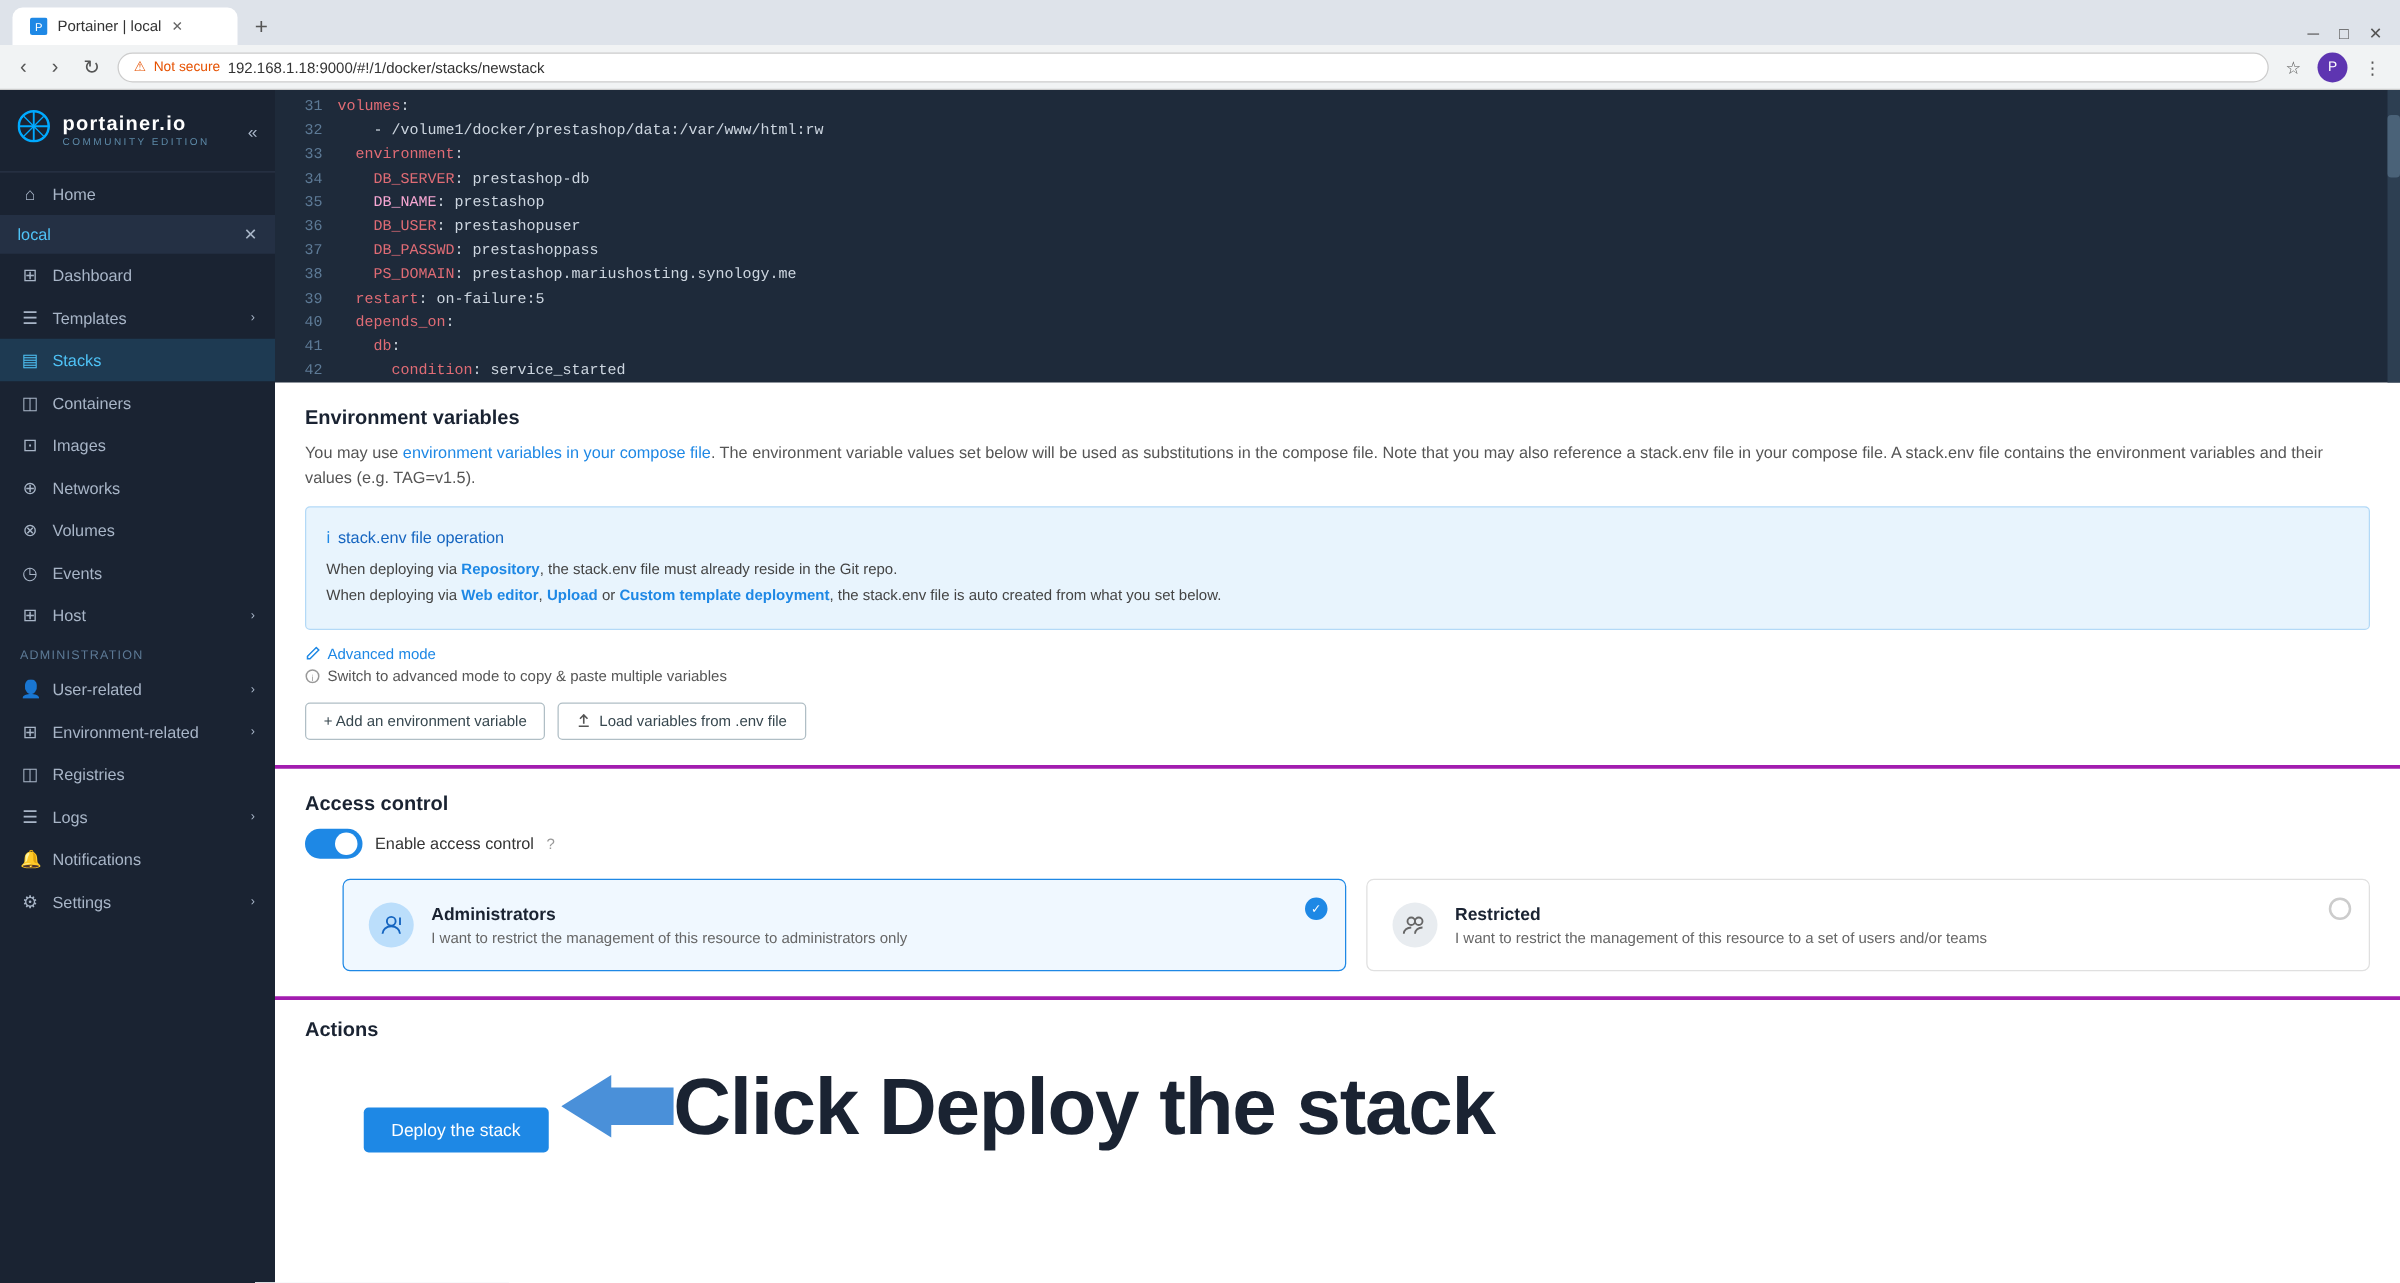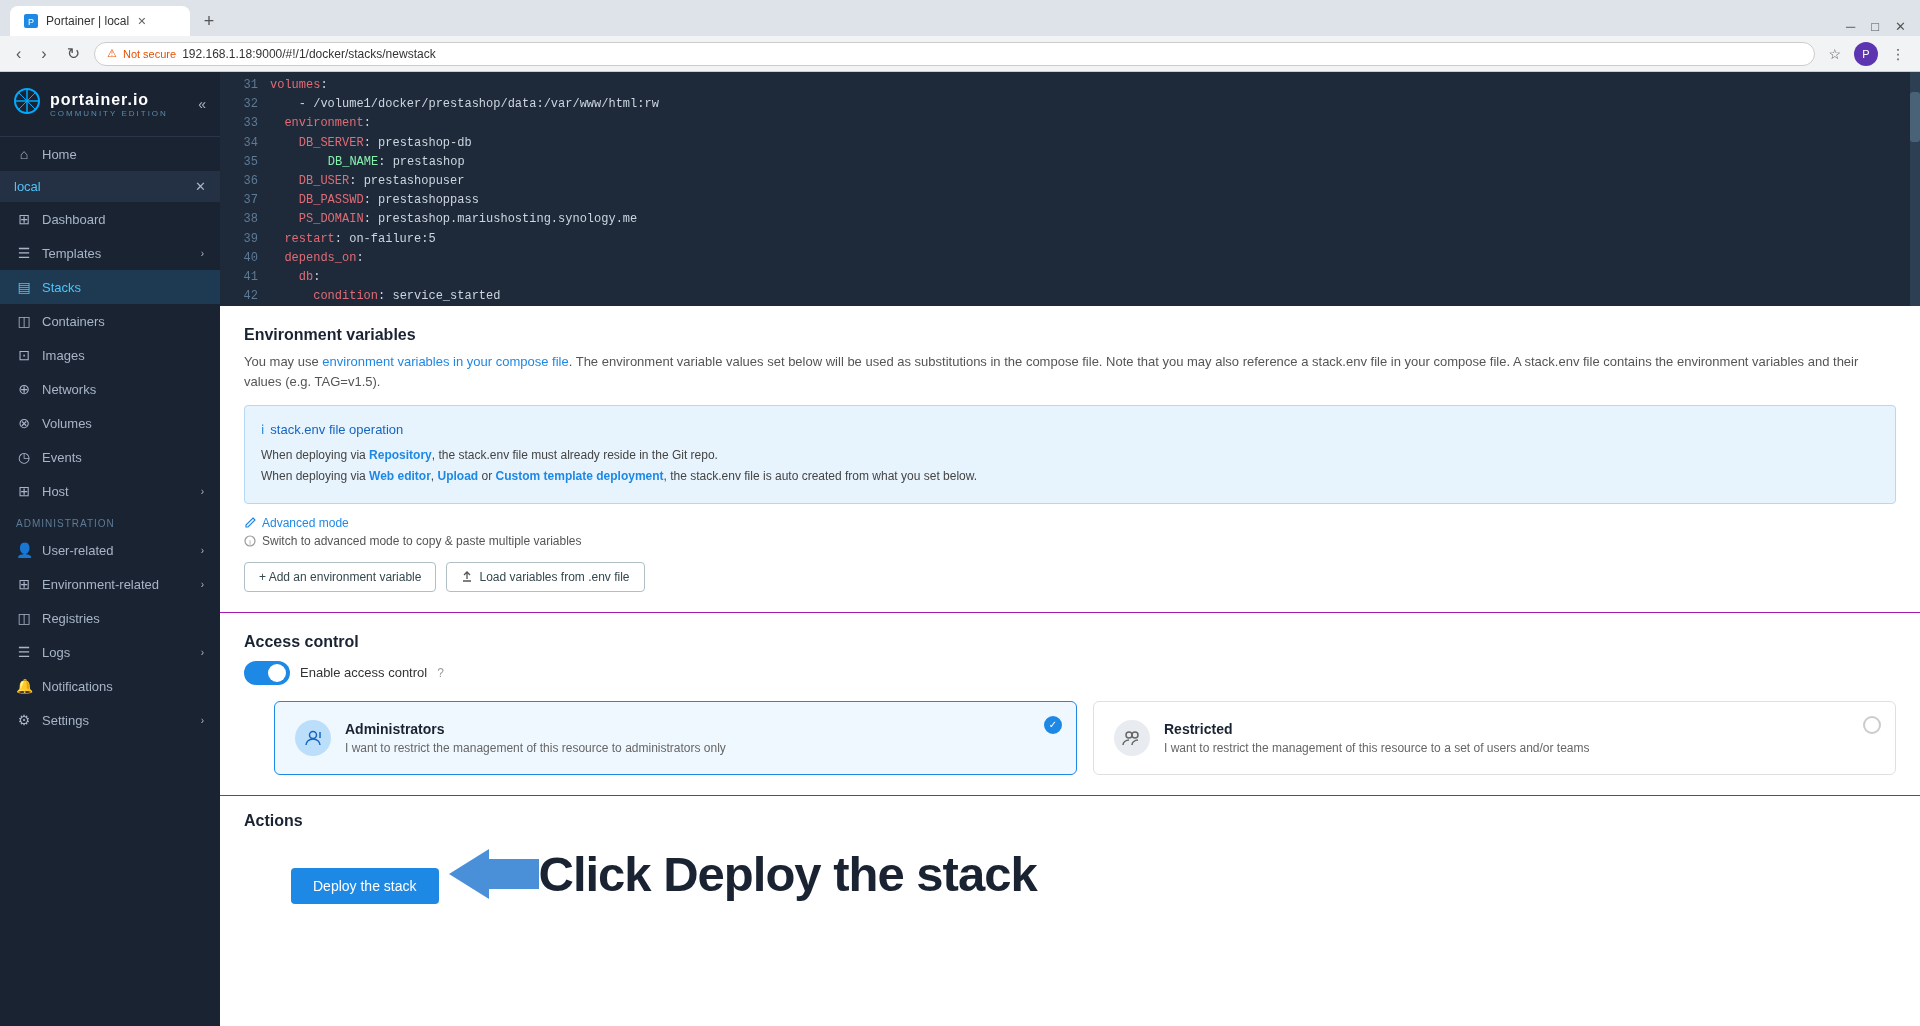--- a/index.html
+++ b/index.html
@@ -42,21 +42,21 @@
     
     .code-area { background: #1e2a3a; color: #cdd6e0; font-family: 'Courier New', monospace; font-size: 12px; padding: 0; }
     .code-line { display: flex; align-items: flex-start; line-height: 1.6; }
     .line-num { width: 40px; color: #5d7a96; text-align: right; padding-right: 12px; flex-shrink: 0; user-select: none; }
     .line-content { flex: 1; }
 
     
     .code-wrapper { position: relative; }
 
     
-    .content-section { padding: 20px 24px; border-bottom: 1px solid #a21caf; }
+    .content-section { padding: 20px 24px; border-bottom: 3px solid #a21caf; }
     .section-title { font-size: 16px; font-weight: 600; color: #1a2332; margin-bottom: 8px; }
     .section-desc { font-size: 13px; color: #555; line-height: 1.5; }
     .section-desc a { color: #1e88e5; text-decoration: none; }
 
     
     .info-box { border: 1px solid #b3d9f7; background: #e8f4fd; border-radius: 4px; padding: 14px 16px; margin-top: 14px; }
     .info-box-title { color: #1565c0; font-size: 13px; font-weight: 500; margin-bottom: 8px; display: flex; align-items: center; gap: 6px; }
     .info-box-title .info-icon { color: #1e88e5; }
     .info-box p { font-size: 12px; color: #444; line-height: 1.6; margin: 2px 0; }
     .info-box p a { color: #1e88e5; text-decoration: none; font-weight: 600; }
@@ -251,21 +251,21 @@
         <div class="code-line">
           <span class="line-num">33</span>
           <span class="line-content"><span style="color:#e06c75;">&nbsp;&nbsp;environment</span><span style="color:#cdd6e0;">:</span></span>
         </div>
         <div class="code-line">
           <span class="line-num">34</span>
           <span class="line-content"><span style="color:#cdd6e0;">&nbsp;&nbsp;&nbsp;&nbsp;</span><span style="color:#e06c75;">DB_SERVER</span><span style="color:#cdd6e0;">: prestashop-db</span></span>
         </div>
         <div class="code-line">
           <span class="line-num">35</span>
-          <span class="line-content"><span style="color:#cdd6e0;">&nbsp;&nbsp;&nbsp;&nbsp;</span><span style="color:#86efac;margin-left:29px;">DB_NAME</span><span style="color:#cdd6e0;">: prestashop</span></span>
+          <span class="line-content"><span style="color:#cdd6e0;">&nbsp;&nbsp;&nbsp;&nbsp;</span><span style="color:#f9a8d4;">DB_NAME</span><span style="color:#cdd6e0;">: prestashop</span></span>
         </div>
         <div class="code-line">
           <span class="line-num">36</span>
           <span class="line-content"><span style="color:#cdd6e0;">&nbsp;&nbsp;&nbsp;&nbsp;</span><span style="color:#e06c75;">DB_USER</span><span style="color:#cdd6e0;">: prestashopuser</span></span>
         </div>
         <div class="code-line">
           <span class="line-num">37</span>
           <span class="line-content"><span style="color:#cdd6e0;">&nbsp;&nbsp;&nbsp;&nbsp;</span><span style="color:#e06c75;">DB_PASSWD</span><span style="color:#cdd6e0;">: prestashoppass</span></span>
         </div>
         <div class="code-line">
@@ -387,19 +387,19 @@
     <div style="padding: 16px 24px 30px;">
       <h3 class="actions-label">Actions</h3>
       <div class="actions-row">
         <button class="btn-primary" style="background:#1e88e5; color:white; font-size:14px; padding:10px 22px; border-radius:4px; border:none; cursor:pointer; font-weight:500;">Deploy the stack</button>
 
         <div style="display:flex; align-items:center; margin-left:10px;">
 
           <svg width="90" height="60" viewBox="0 0 90 60">
             <polygon points="90,15 40,15 40,5 0,30 40,55 40,45 90,45" fill="#4a90d9"></polygon>
           </svg>
-          <span style="font-size:49px; font-weight:700; color:#1a2332; letter-spacing:-1px; white-space:nowrap;">Click Deploy the stack</span>
+          <span style="font-size:64px; font-weight:700; color:#1a2332; letter-spacing:-1px; white-space:nowrap;">Click Deploy the stack</span>
         </div>
       </div>
     </div>
 
   </div>
 </div>
 
 </body></html>

